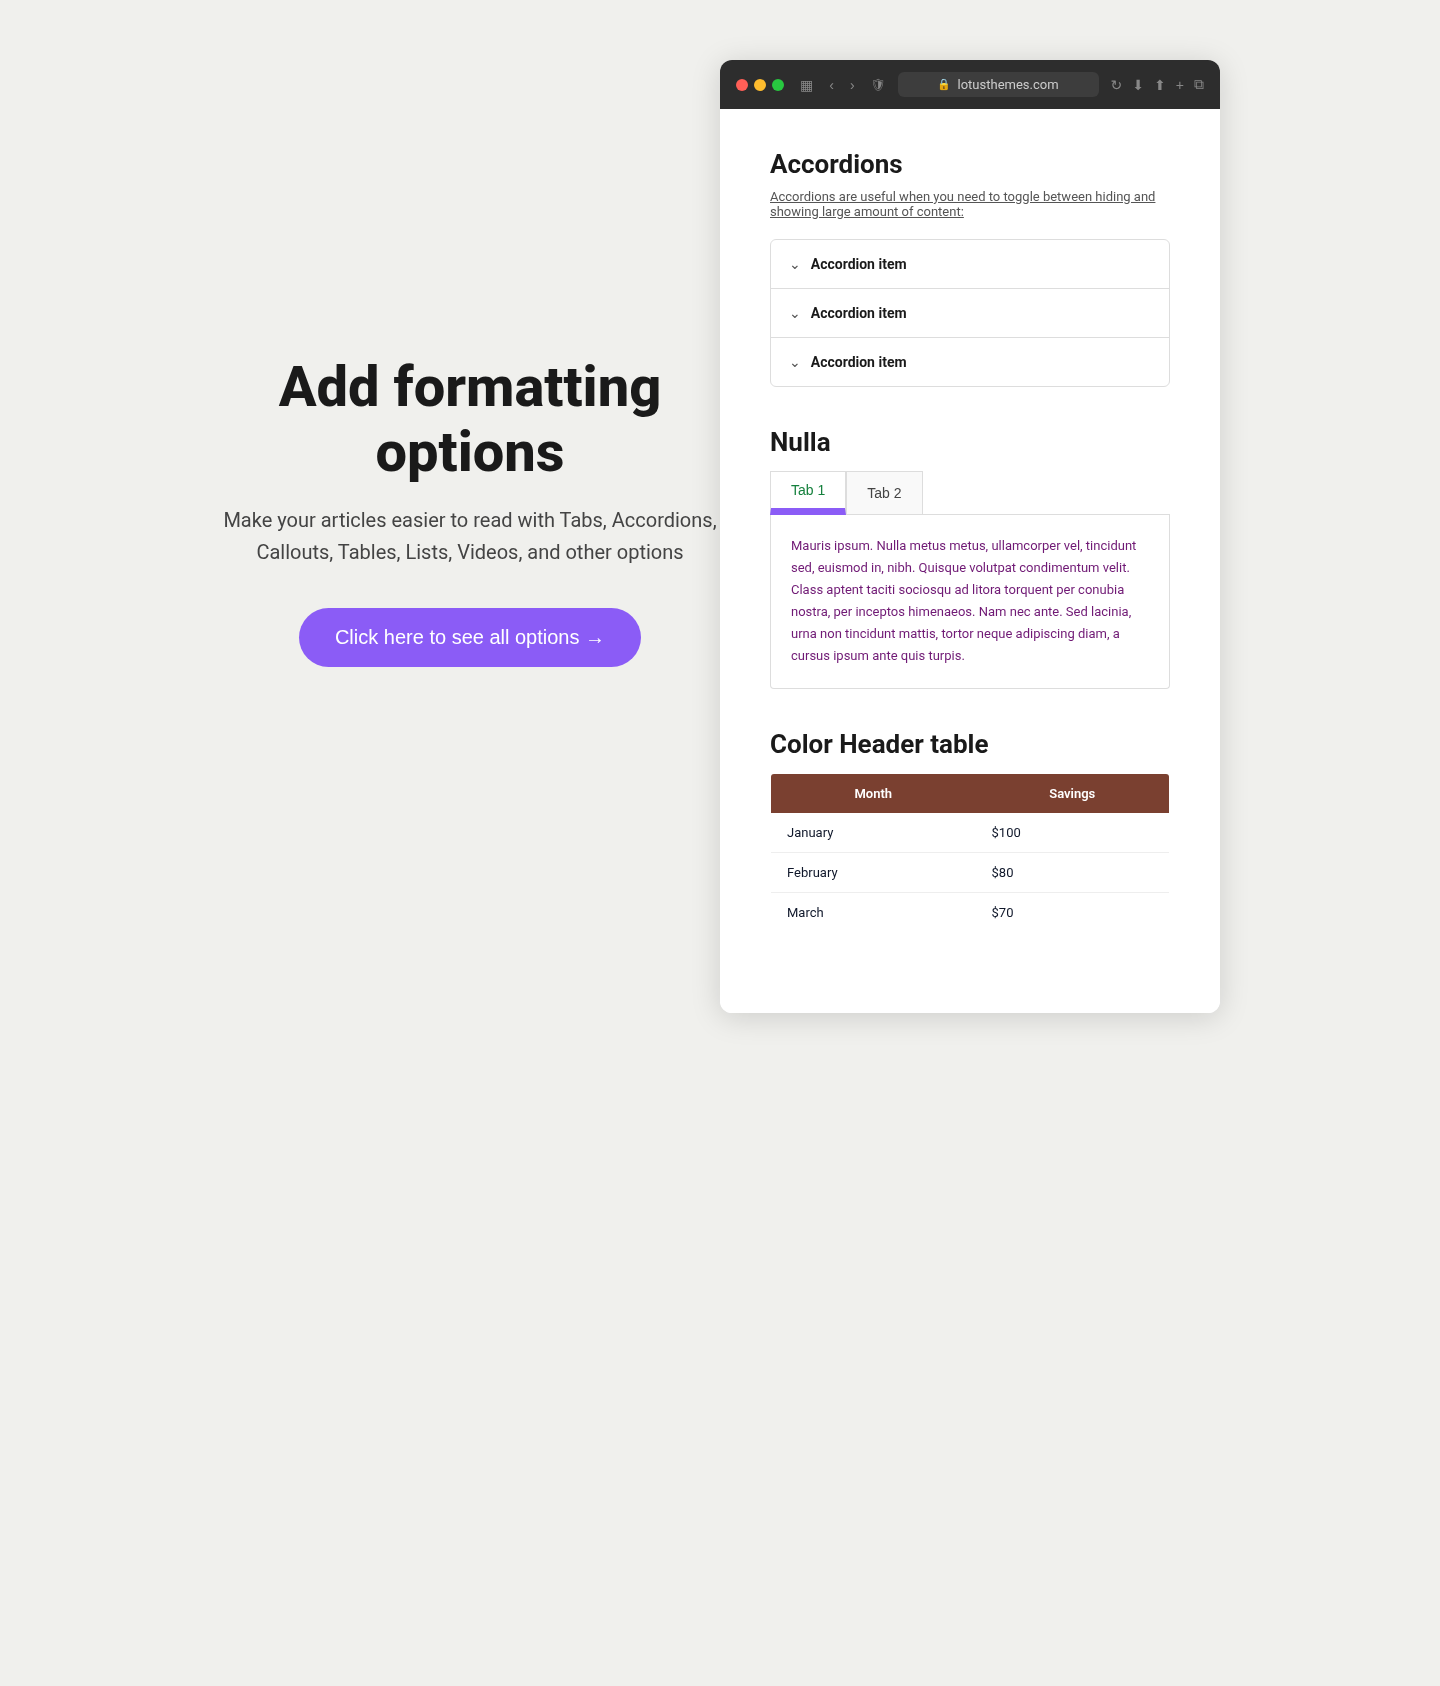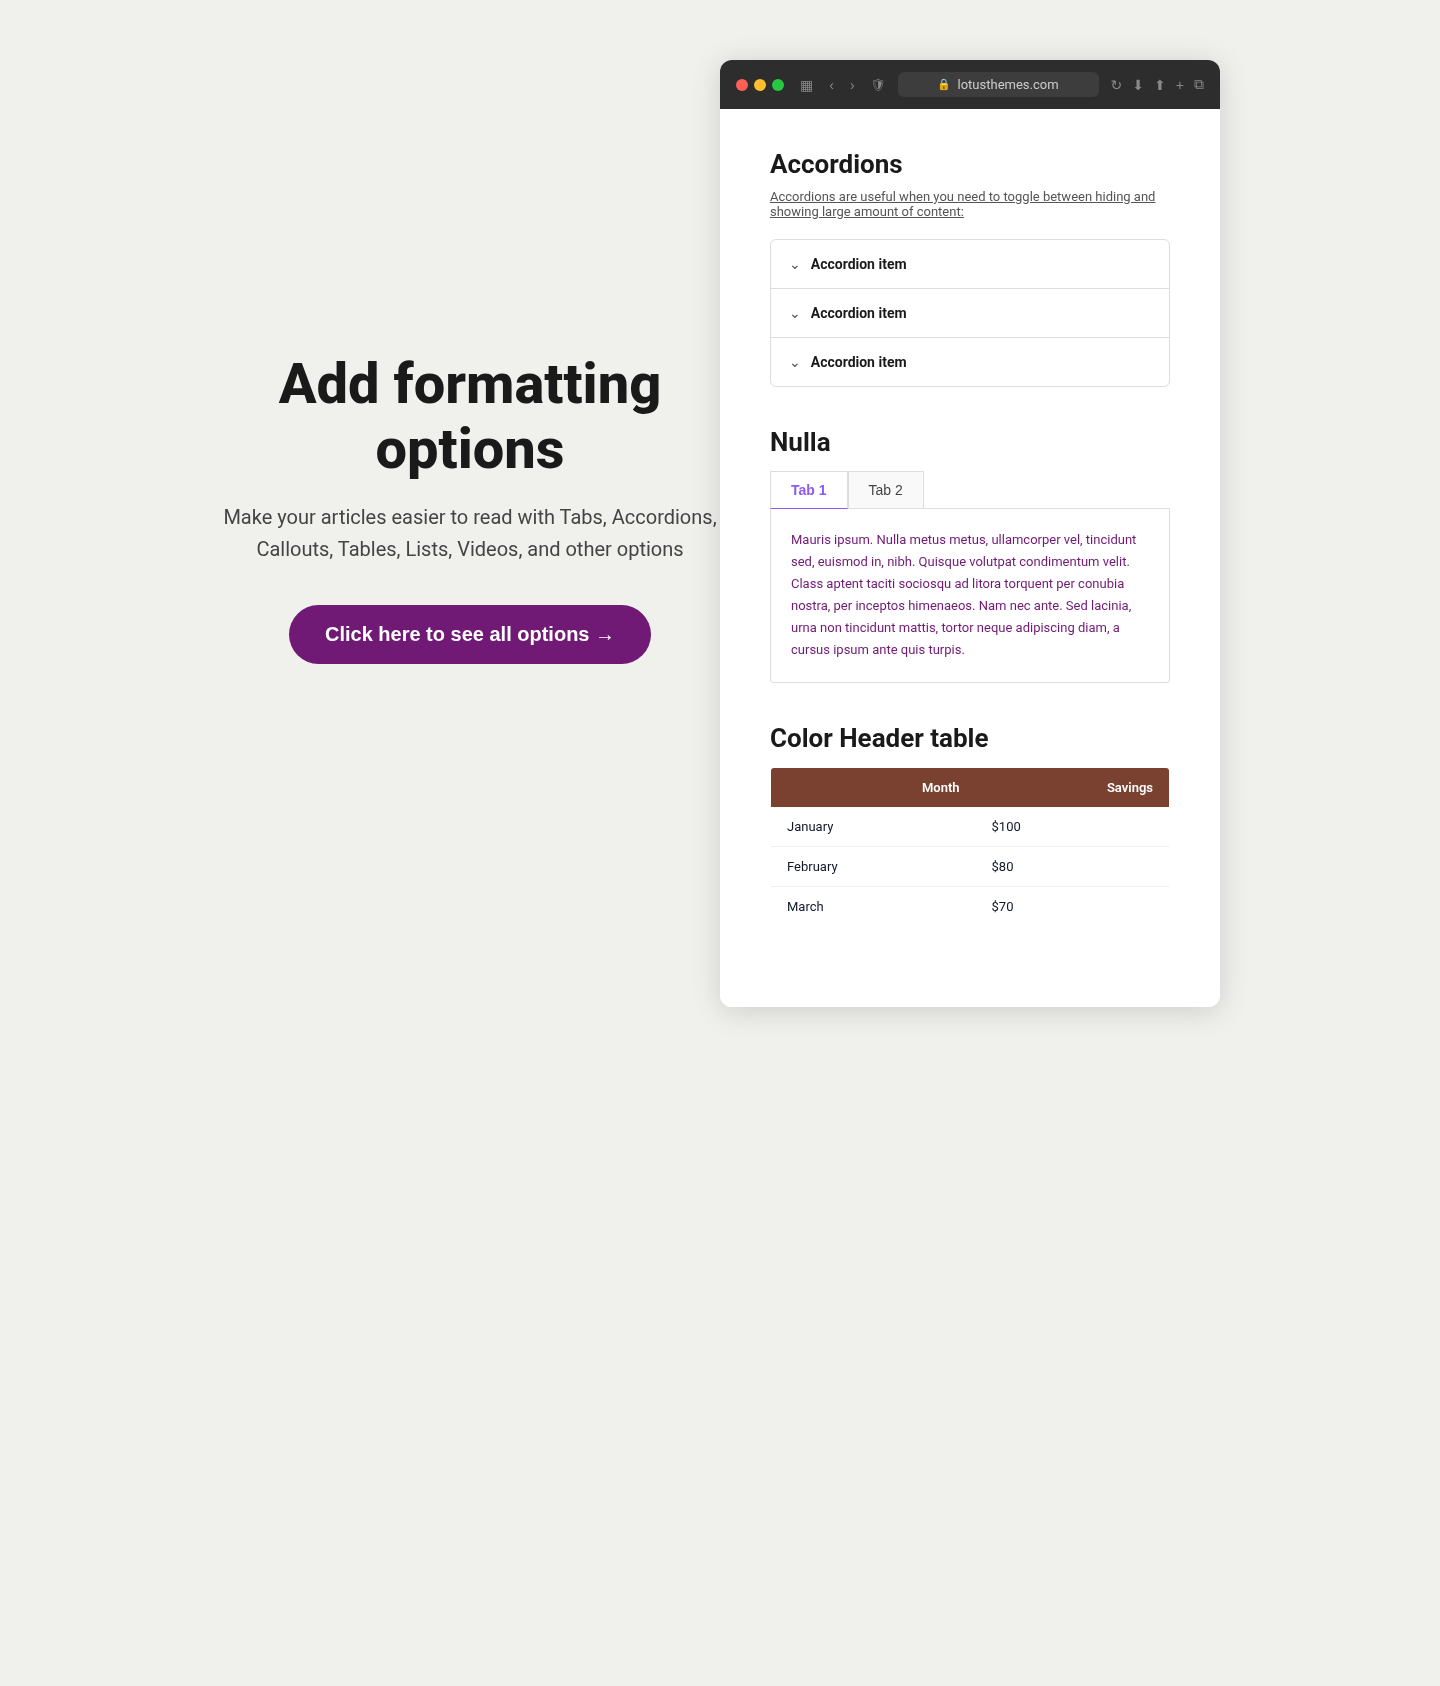--- a/index.html
+++ b/index.html
@@ -45,24 +45,24 @@
       color: #444;
       line-height: 1.6;
       max-width: 600px;
       margin: 0 auto 40px;
     }
 
     .cta-button {
       display: inline-flex;
       align-items: center;
       gap: 10px;
-      background-color: #701a75;
+      background-color: #8b5cf6;
       color: #ffffff;
       font-size: 20px;
-      font-weight: 700;
+      font-weight: 400;
       padding: 18px 36px;
       border-radius: 50px;
       border: none;
       cursor: pointer;
       text-decoration: none;
     }
 
     
     .browser-window {
       width: 100%;
@@ -213,24 +213,24 @@
       font-size: 14px;
       border: 1px solid #ddd;
       border-bottom: none;
       background: #f9f9f9;
       cursor: pointer;
       color: #444;
     }
 
     .tab-btn.active {
       background: #fff;
-      border-bottom: 1px solid #8b5cf6;
+      border-bottom: 7px solid #8b5cf6;
       margin-bottom: -1px;
-      color: #8b5cf6;
-      font-weight: 700;
+      color: #15803d;
+      font-weight: 400;
     }
 
     .tab-content {
       border: 1px solid #ddd;
       border-top: none;
       padding: 20px;
       font-size: 13px;
       color: #701a75;
       line-height: 1.7;
       border-radius: 0 0 4px 4px;
@@ -250,21 +250,21 @@
       font-size: 13px;
     }
 
     .color-table thead tr {
       background-color: #7a4030;
     }
 
     .color-table thead th {
       color: #fff;
       padding: 12px 16px;
-      text-align: right;
+      text-align: center;
       font-weight: 600;
     }
 
     .color-table tbody tr {
       border-bottom: 1px solid #eee;
     }
 
     .color-table tbody tr:last-child {
       border-bottom: none;
     }

